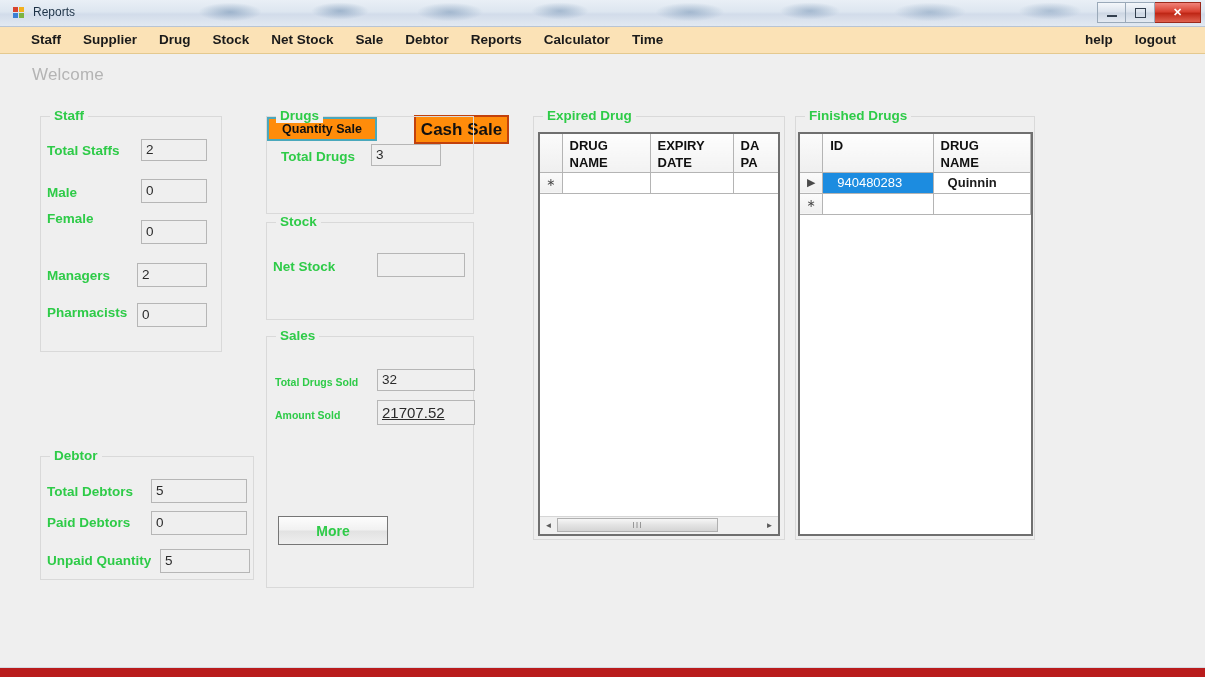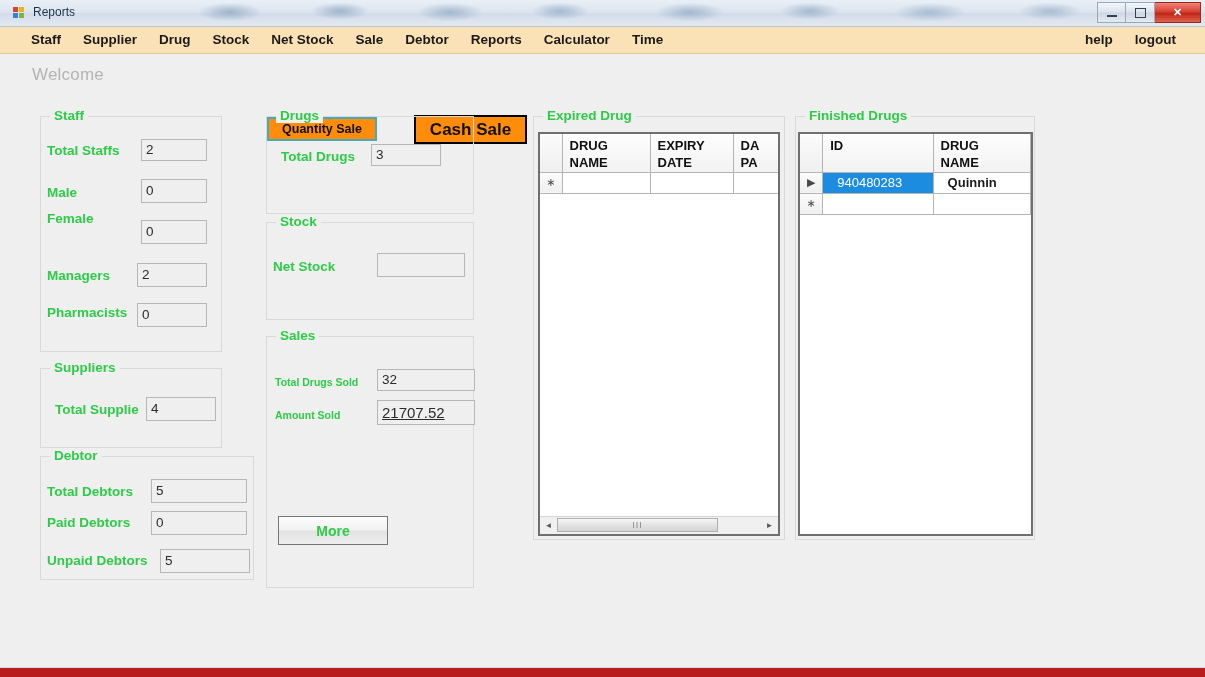--- a/index.html
+++ b/index.html
@@ -131,23 +131,23 @@
     box-sizing: border-box;
     display: flex; align-items: center; justify-content: center;
     cursor: pointer;
   }
   #btn-quantity-sale {
     left: 267px; top: 63px; width: 110px; height: 24px;
     font-size: 12.5px;
     border: 2px solid #4aa8bc;
   }
   #btn-cash-sale {
-    left: 414px; top: 61px; width: 113px; height: 29px;
+    left: 414px; top: 61px; width: 95px; height: 29px;
     font-size: 17px;
-    border: 2px solid #000000;
+    border: 2px solid #c2410c;
   }
 
   
   .group {
     position: absolute;
     border: 1px solid #d9d9d9;
     box-sizing: border-box;
     background: transparent;
   }
   .group > .gtitle {
@@ -346,36 +346,31 @@
       <div class="flabel" style="left:6px;  top:94px;">Female</div>
       <div class="tbox" style="left:100px;top:103px;width:66px; height:24px;">0</div>
 
       <div class="flabel" style="left:6px;  top:151px;">Managers</div>
       <div class="tbox" style="left:96px; top:146px;width:70px; height:24px;">2</div>
 
       <div class="flabel" style="left:6px;  top:188px;">Pharmacists</div>
       <div class="tbox" style="left:96px; top:186px;width:70px; height:24px;">0</div>
     </div>
 
-    <div class="group" style="left:40px; top:314px; width:182px; height:80px;">
-      <div class="gtitle">Suppliers</div>
-      <div class="flabel" style="left:14px; top:33px; width:92px;">Total Supplie</div>
-      <div class="tbox" style="left:105px;top:28px; width:70px; height:24px;">4</div>
-    </div>
 
     <div class="group" style="left:40px; top:402px; width:214px; height:124px;">
       <div class="gtitle">Debtor</div>
 
       <div class="flabel" style="left:6px;  top:27px;">Total Debtors</div>
       <div class="tbox" style="left:110px;top:22px; width:96px; height:24px;">5</div>
 
       <div class="flabel" style="left:6px;  top:58px;">Paid Debtors</div>
       <div class="tbox" style="left:110px;top:54px; width:96px; height:24px;">0</div>
 
-      <div class="flabel" style="left:6px;  top:96px;">Unpaid Debtors</div>
+      <div class="flabel" style="left:6px;  top:96px;">Unpaid Quantity</div>
       <div class="tbox" style="left:119px;top:92px; width:90px; height:24px;">5</div>
     </div>
 
     <div class="group" style="left:266px; top:62px; width:208px; height:98px;">
       <div class="gtitle">Drugs</div>
       <div class="flabel" style="left:14px; top:32px;">Total Drugs</div>
       <div class="tbox" style="left:104px;top:27px; width:70px; height:22px;">3</div>
     </div>
 
     <div class="group" style="left:266px; top:168px; width:208px; height:98px;">

